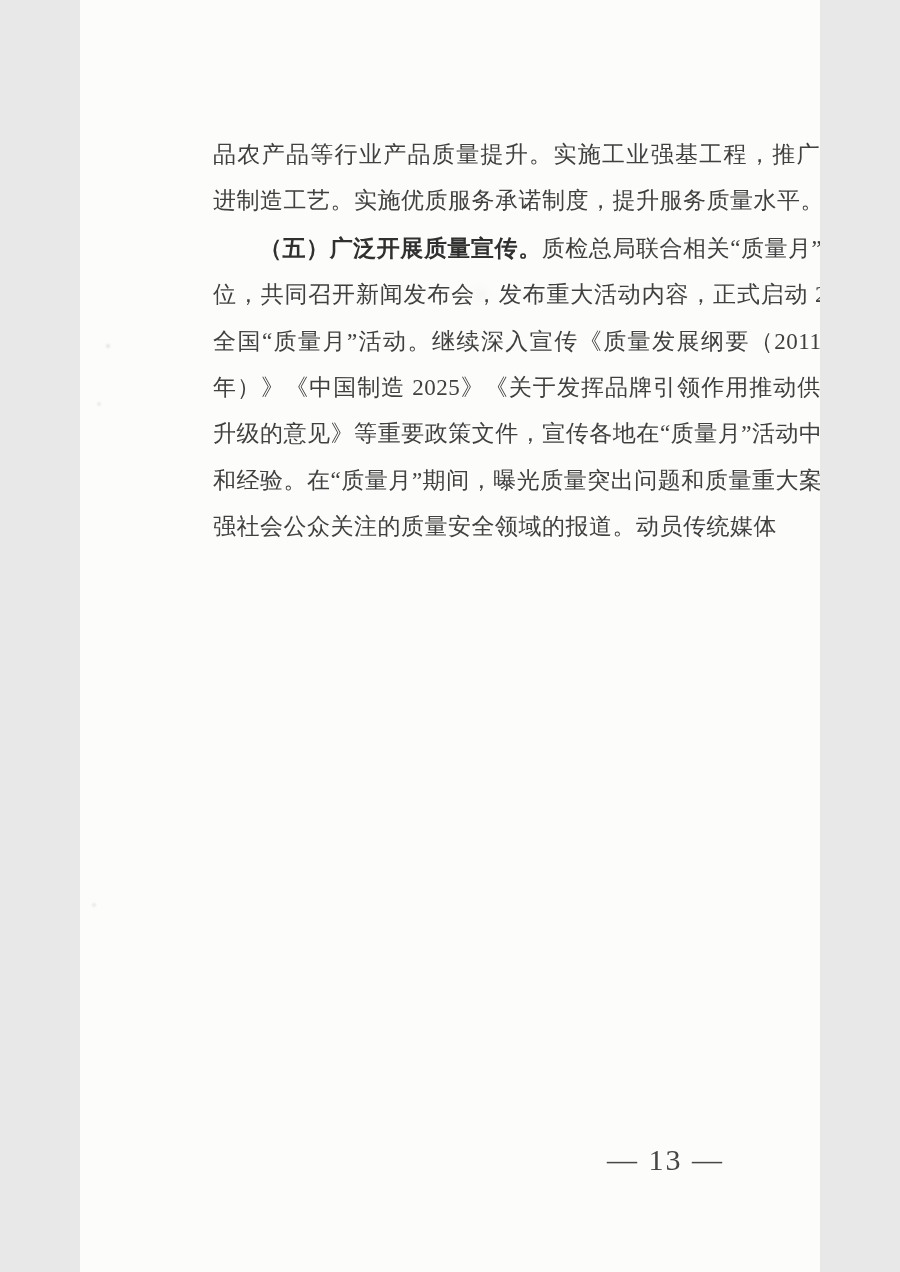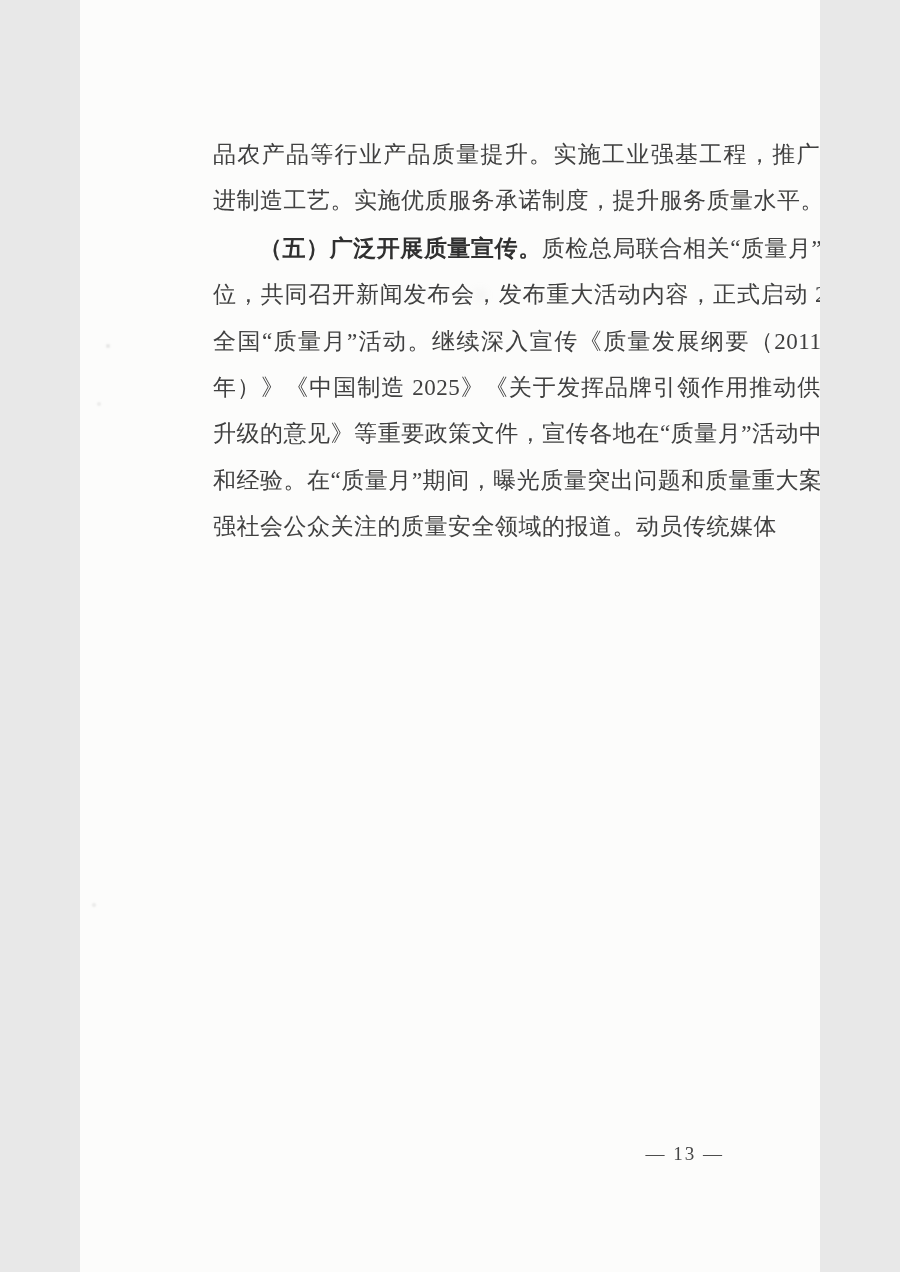--- a/index.html
+++ b/index.html
@@ -37,21 +37,21 @@
   }
   .para .lead {
     font-family: "Liberation Sans", sans-serif;
     font-weight: 700;
     color: #303030;
   }
   .page-number {
     position: absolute;
     top: 1143px;
     right: 96px;
-    font-size: 19px;
+    font-size: 30px;
     letter-spacing: 2px;
     color: #464646;
     font-family: "Liberation Serif", serif;
   }
   
   .scan-noise {
     position: absolute;
     top: 0; left: 0;
     width: 4px; height: 4px;
     border-radius: 50%;

